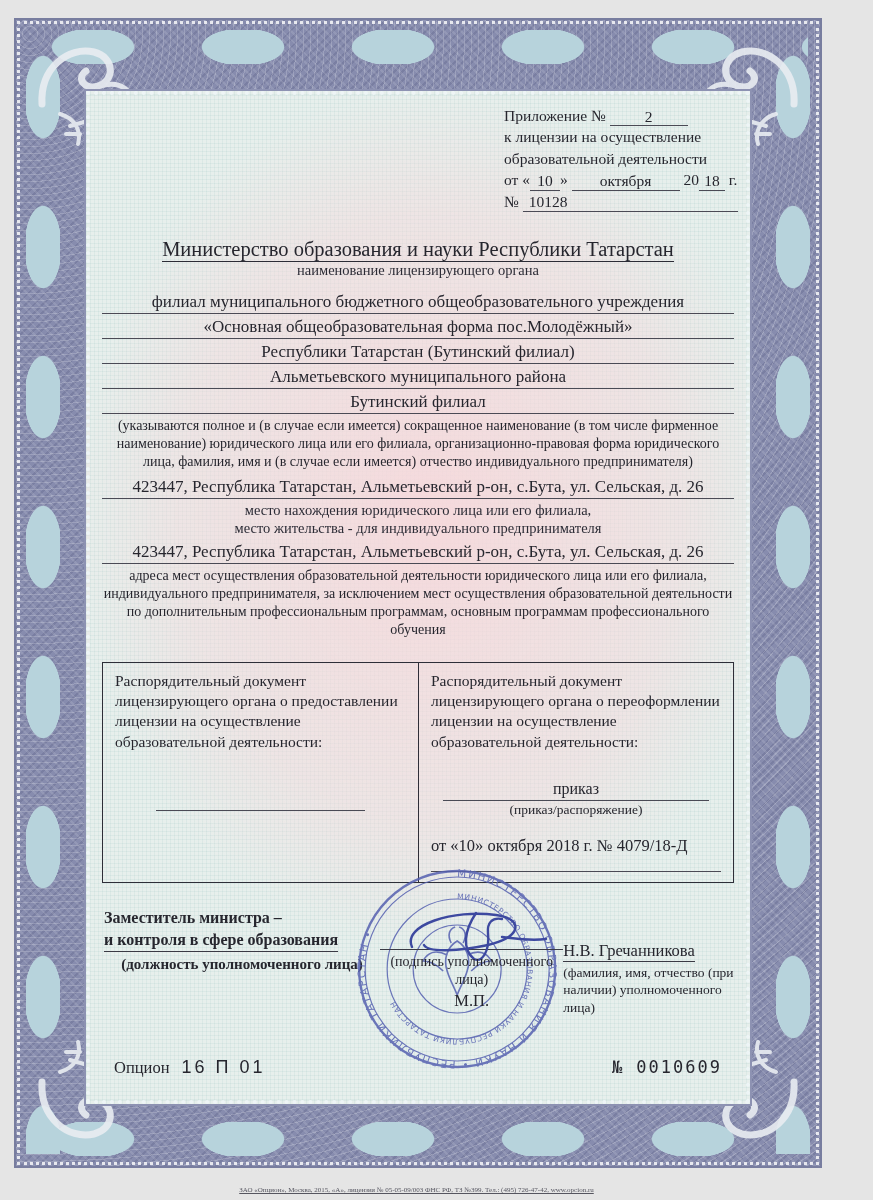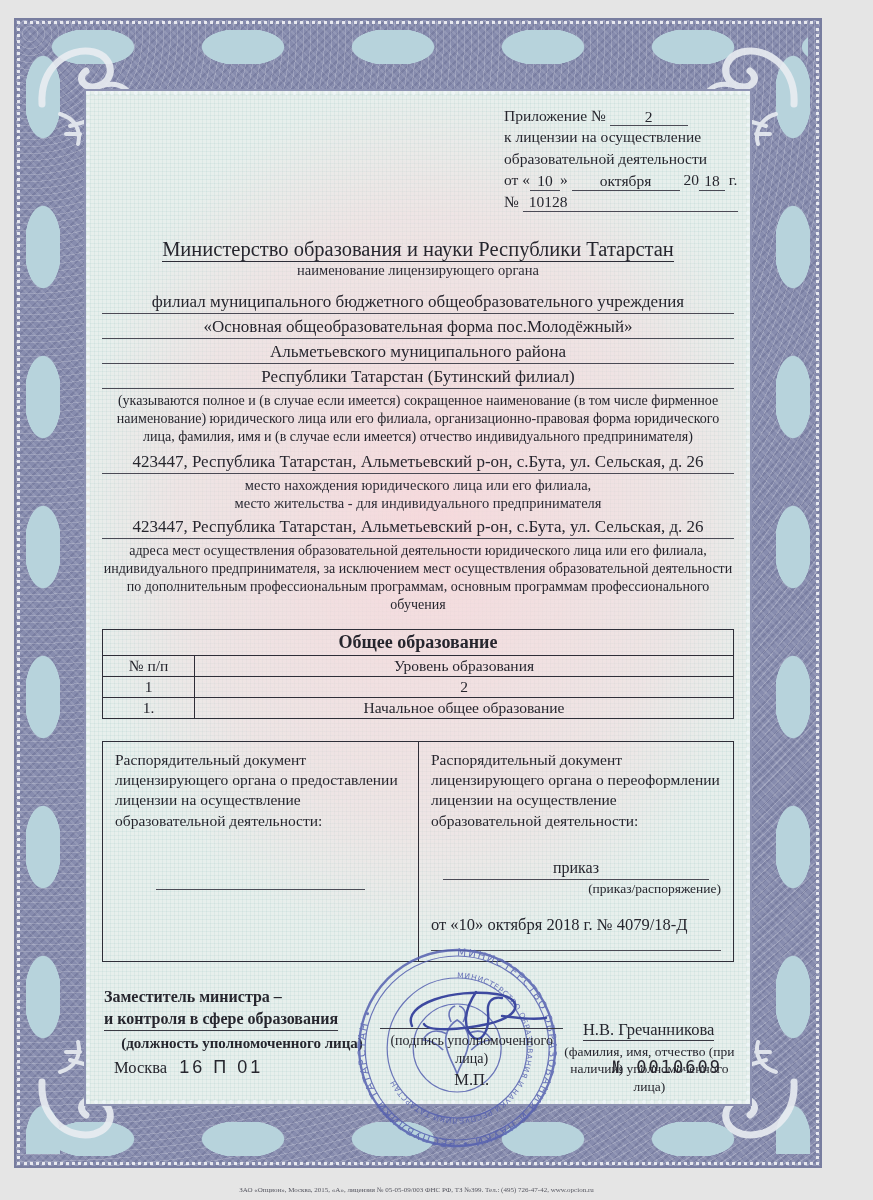--- a/index.html
+++ b/index.html
@@ -70,46 +70,46 @@
   table.edu .tbl-title { font-size:18px; font-weight:bold; padding:2px 0; }
   table.edu .col-no { width:92px; }
 
   
   .orders { display:flex; border:1.5px solid #2e2e38; margin-top:22px; min-height:168px; }
   .orders .cell { width:50%; padding:8px 12px 10px 12px; font-size:15.5px; line-height:1.32; }
   .orders .cell + .cell { border-left:1.5px solid #2e2e38; }
   .blank-line { display:block; border-bottom:1px solid #4a4a55; height:1px; margin:58px auto 0 auto; width:72%; }
   .order-val { text-align:center; margin-top:26px; font-size:16px; }
   .order-val span { display:inline-block; width:92%; border-bottom:1px solid #4a4a55; padding-bottom:1px; }
-  .order-cap { text-align:right; font-size:13.5px; }
+  .order-cap { text-align:center; font-size:13.5px; }
   .order-date { margin-top:16px; font-size:16.5px; }
   .order-date span { display:inline-block; width:100%; border-bottom:1px solid #4a4a55; padding-bottom:14px; }
 
   
   .sig-row { position:relative; display:flex; margin-top:24px; }
   .sig-left { width:44%; font-size:16px; line-height:1.35; padding-left:2px;font-weight:bold; }
   .sig-left .pos3 { display:inline-block; border-bottom:1px solid #3a3a44; padding-bottom:1px; }
   .sig-left .cap { font-size:15px; text-align:center; margin-top:2px; }
   .sig-mid { width:29%; position:relative; text-align:center; font-size:14px; }
   .sig-line { position:relative; margin-top:42px; border-bottom:1.2px solid #3a3a44; height:0; z-index:2; }
   .sig-scribble { position:absolute; left:4px; top:-46px; z-index:2; }
   .sig-mid .cap { margin-top:3px; line-height:1.25; position:relative; z-index:2; }
   .sig-mid .mp { font-size:16.5px; margin-top:3px; position:relative; z-index:2; }
-  .sig-right { width:27%; text-align:center; font-size:16.5px; padding-top:34px; }
+  .sig-right { width:27%; text-align:left; font-size:16.5px; padding-top:34px; }
   .sig-right .name { border-bottom:1px solid #3a3a44; padding-bottom:1px; white-space:nowrap; }
   .sig-right .cap { font-size:13.5px; line-height:1.28; margin-top:3px; }
   .stamp-wrap { position:absolute; left:50%; top:-44px; transform:translateX(-57%); z-index:1; opacity:.85; }
 
   
   .series-row { position:absolute; left:24px; right:24px; bottom:22px; display:flex; justify-content:space-between; align-items:baseline; }
   .series-label { font-size:16.5px; }
   .series-value { font-family:"Liberation Sans","DejaVu Sans",sans-serif; font-size:18px; letter-spacing:3px; margin-left:8px; }
   .doc-number { font-family:"DejaVu Sans Mono","Liberation Mono",monospace; font-size:17px; letter-spacing:2px; }
 
-  .imprint { position:absolute; left:0; right:40px; bottom:6px; text-align:center; font-size:7px; color:#55555f; font-family:"Liberation Serif",serif; }
+  .imprint { position:absolute; left:0; right:40px; bottom:6px; text-align:center; font-size:7px; color:#55555f; font-family:"Liberation Serif",serif;text-decoration:underline; }
 </style>
 </head>
 <body>
 
 <div class="page">
 
   <div class="cert-frame">
     <div class="scallop scallop-h scallop-top"></div>
     <div class="scallop scallop-h scallop-bottom"></div>
     <div class="scallop scallop-v scallop-left"></div>
@@ -166,51 +166,33 @@
       </div>
 
       <div class="title">
         <span>Министерство образования и науки Республики Татарстан</span>
       </div>
       <div class="small-cap">наименование лицензирующего органа</div>
 
       <div style="margin-top:10px">
         <div class="uline-row">филиал муниципального бюджетного общеобразовательного учреждения</div>
         <div class="uline-row">«Основная общеобразовательная форма пос.Молодёжный»</div>
+        <div class="uline-row">Республики Татарстан (Бутинский филиал)</div>
         <div class="uline-row">Альметьевского муниципального района</div>
-        <div class="uline-row">Республики Татарстан (Бутинский филиал)</div>
+        <div class="uline-row">Бутинский филиал</div>
       </div>
       <div class="para">(указываются полное и (в случае если имеется) сокращенное наименование (в том числе фирменное наименование) юридического лица или его филиала, организационно-правовая форма юридического лица, фамилия, имя и (в случае если имеется) отчество индивидуального предпринимателя)</div>
 
       <div class="uline-row" style="margin-top:2px">423447, Республика Татарстан, Альметьевский р-он, с.Бута, ул. Сельская, д. 26</div>
       <div class="small-cap" style="margin-top:2px">место нахождения юридического лица или его филиала,</div>
       <div class="small-cap">место жительства - для индивидуального предпринимателя</div>
 
       <div class="uline-row" style="margin-top:2px">423447, Республика Татарстан, Альметьевский р-он, с.Бута, ул. Сельская, д. 26</div>
       <div class="para">адреса мест осуществления образовательной деятельности юридического лица или его филиала, индивидуального предпринимателя, за исключением мест осуществления образовательной деятельности по дополнительным профессиональным программам, основным программам профессионального обучения</div>
 
-      <table class="edu">
-        <tbody>
-            <tr>
-          <td class="tbl-title" colspan="2">Общее образование</td>
-        </tr>
-        <tr>
-          <td class="col-no">№ п/п</td>
-          <td>Уровень образования</td>
-        </tr>
-        <tr>
-          <td>1</td>
-          <td>2</td>
-        </tr>
-        <tr>
-          <td>1.</td>
-          <td>Начальное общее образование</td>
-        </tr>
-      </tbody>
-        </table>
 
       <div class="orders">
         <div class="cell">
           <div>Распорядительный документ лицензирующего органа о предоставлении лицензии на осуществление образовательной деятельности:</div>
           <span class="blank-line"></span>
         </div>
         <div class="cell">
           <div>Распорядительный документ лицензирующего органа о переоформлении лицензии на осуществление образовательной деятельности:</div>
           <div class="order-val">
             <span>приказ</span>
@@ -270,21 +252,21 @@
         </div>
 
         <div class="sig-right">
           <div><span class="name">Н.В. Гречанникова</span></div>
           <div class="cap" style="width:172px;margin:3px auto 0 auto;">(фамилия, имя, отчество (при наличии) уполномоченного лица)</div>
         </div>
       </div>
 
       <div class="series-row">
         <div>
-          <span class="series-label">Москва</span>
+          <span class="series-label">Опцион</span>
           <span class="series-value">16 П 01</span>
         </div>
         <div class="doc-number">№ 0010609</div>
       </div>
     </div>
   </div>
 
   <div class="imprint">ЗАО «Опцион», Москва, 2015, «А», лицензия № 05-05-09/003 ФНС РФ, ТЗ №399. Тел.: (495) 726-47-42, www.opcion.ru</div>
 </div>
 

